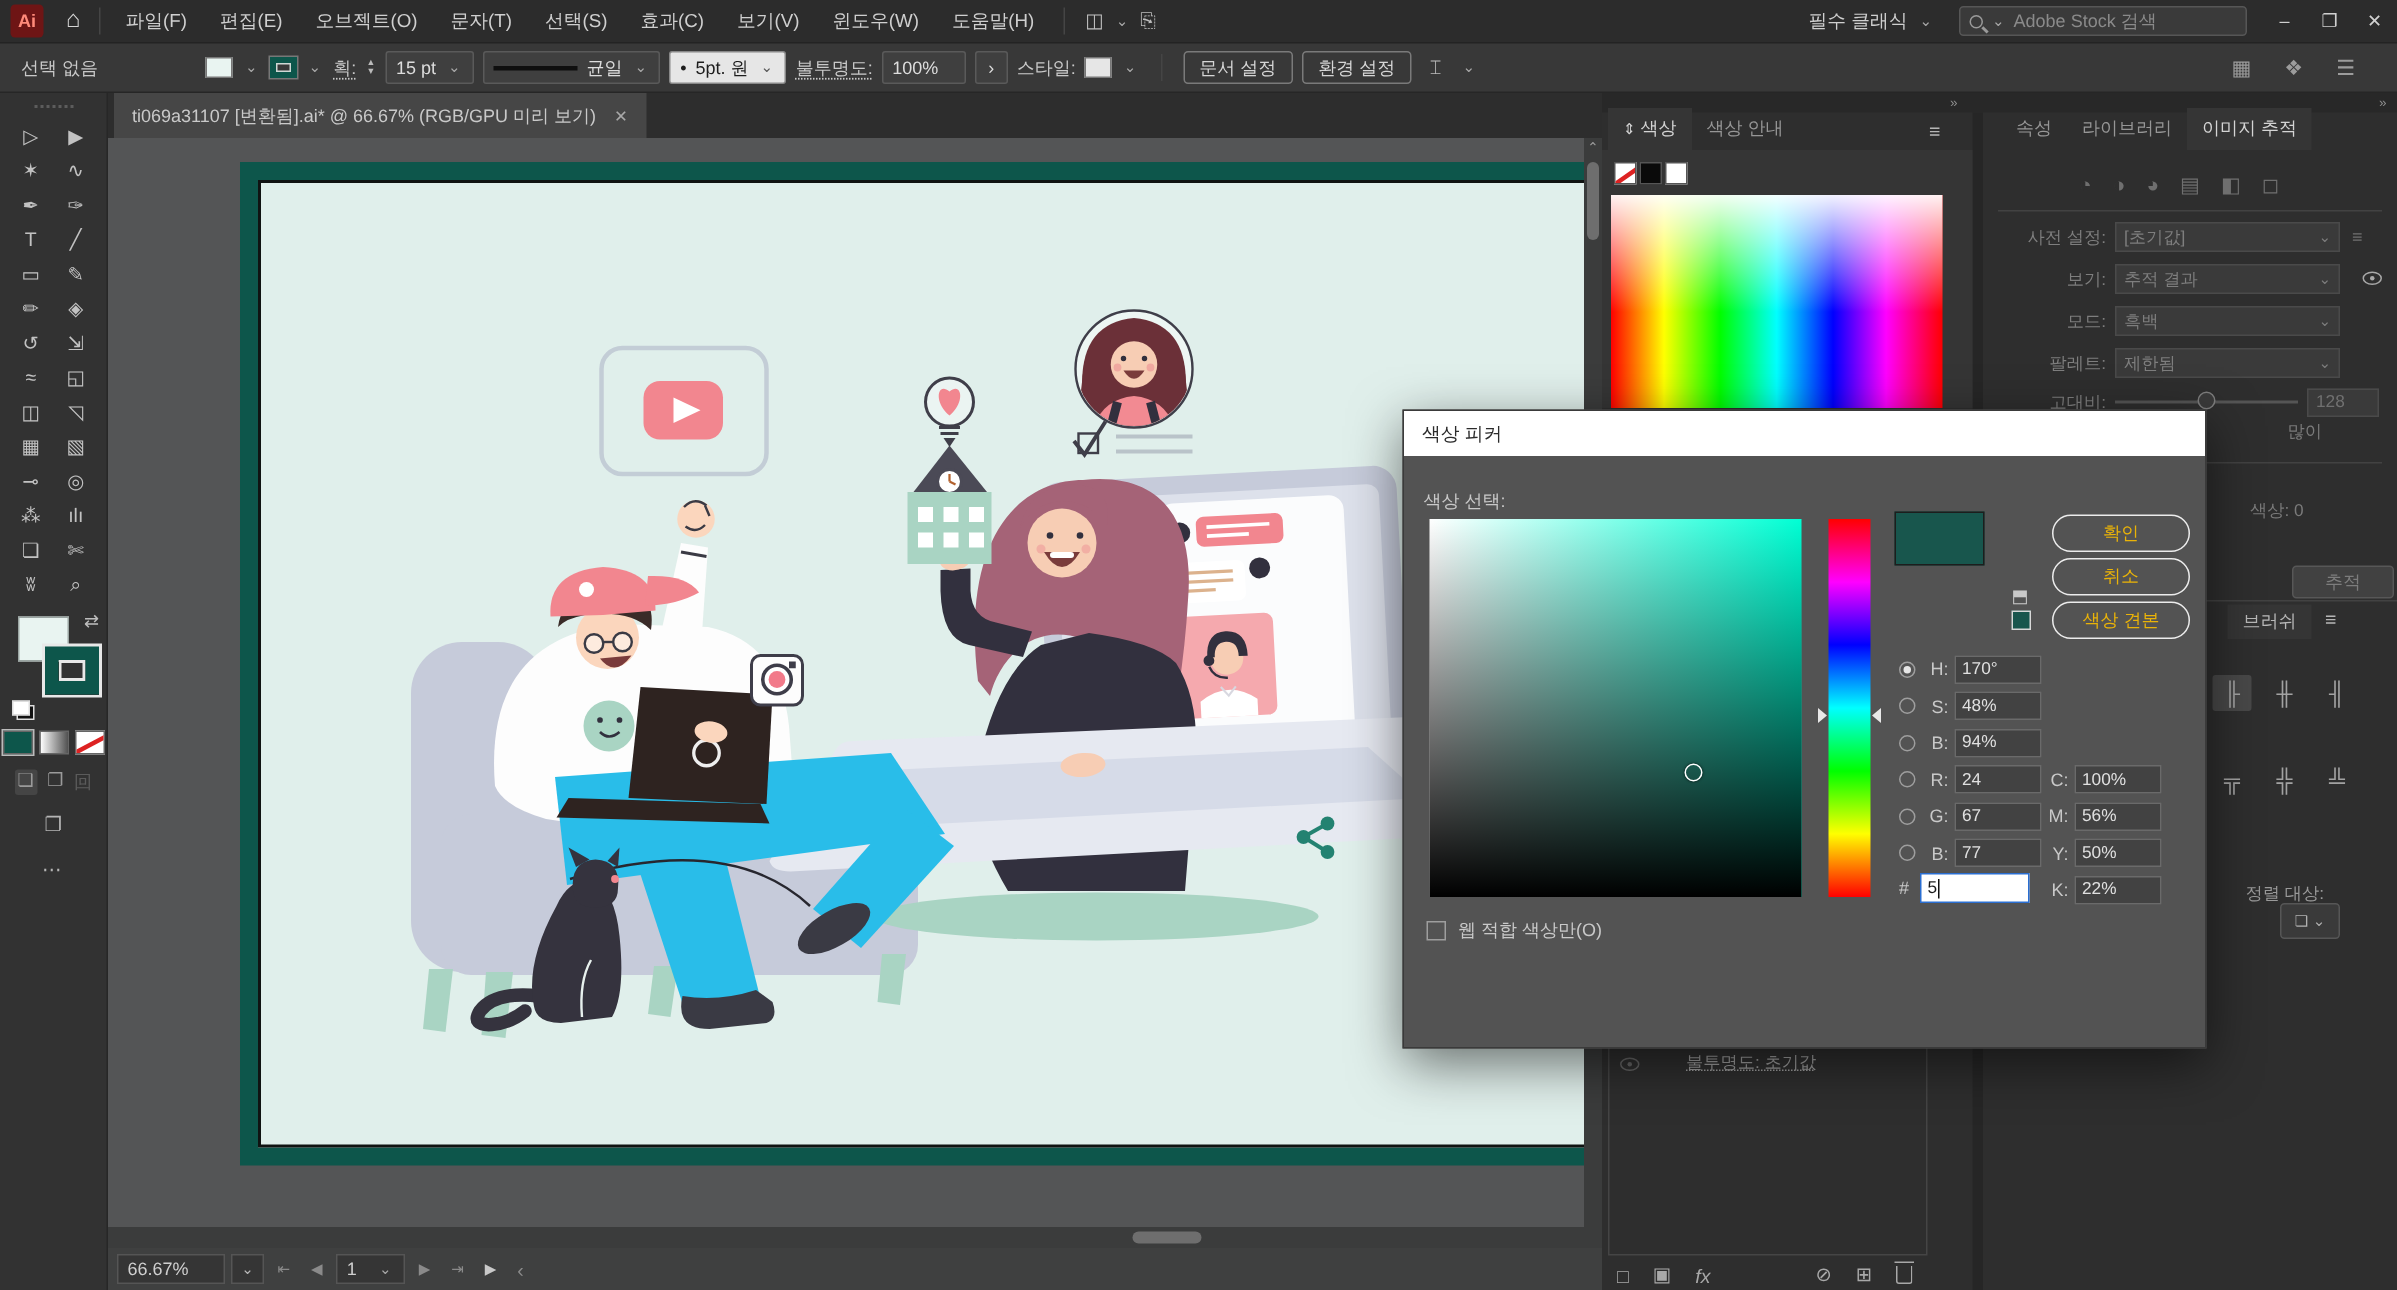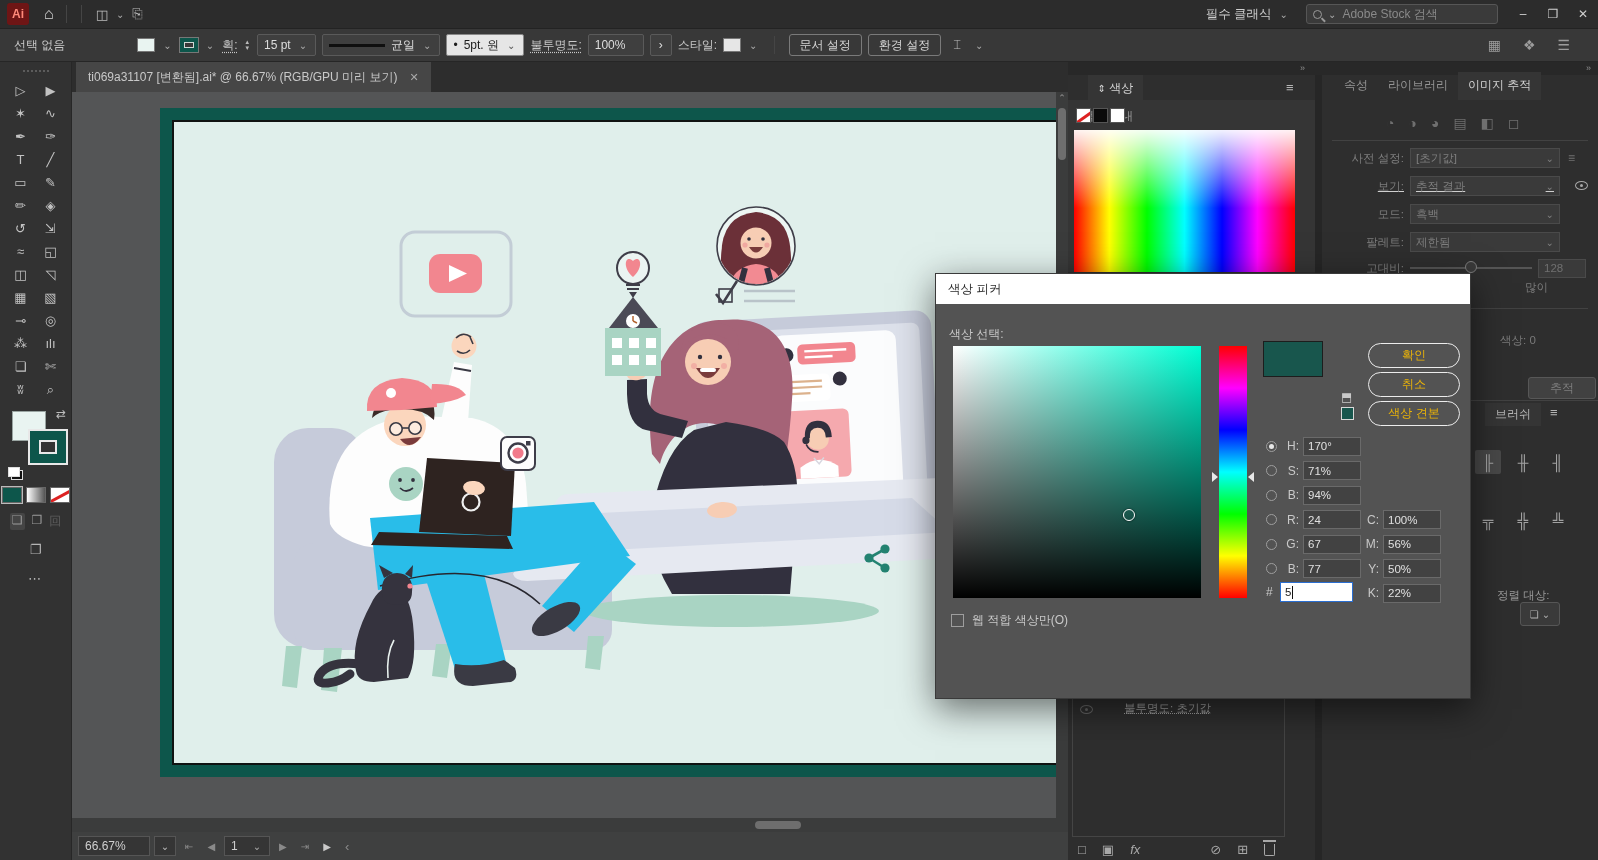--- a/index.html
+++ b/index.html
@@ -156,20 +156,31 @@
   .hex-hash { position:absolute; left:330px; top:311px; color:#c9c9c9; }
   .cp-check { position:absolute; left:15px; top:338px; display:flex; align-items:center; gap:8px; color:#c9c9c9; }
   .cp-check .box { width:13px; height:13px; border:1px solid #9e9e9e; background:transparent; }
 </style>
 </head>
 <body>
 
 <div class="menubar">
   <div class="ai-logo">Ai</div>
   <div class="home-ic">⌂</div>
+  <div id="menus" style="display:flex;">
+      <span class="menu-item">파일(F)</span>
+      <span class="menu-item">편집(E)</span>
+      <span class="menu-item">오브젝트(O)</span>
+      <span class="menu-item">문자(T)</span>
+      <span class="menu-item">선택(S)</span>
+      <span class="menu-item">효과(C)</span>
+      <span class="menu-item">보기(V)</span>
+      <span class="menu-item">윈도우(W)</span>
+      <span class="menu-item">도움말(H)</span>
+    </div>
   <div class="mb-sep"></div>
   <span class="mb-ic">◫</span>
   <span class="chev">⌄</span>
   <span class="mb-ic">⎘</span>
   <div class="workspace">
     <span>필수 클래식</span>
     <span class="chev">⌄</span>
   </div>
   <div class="searchbox">
     <span class="srch-glyph"></span>
@@ -500,21 +511,21 @@
 </div>
 
 <div class="rightdock">
   <div class="dock-head">
     <span class="dd1">»</span>
     <span class="dd2">»</span>
   </div>
   <div class="col-divider"></div>
 
   <div class="leftcol-bg"></div>
-  <div class="tabs-row" style="left:4px;flex-direction:column;">
+  <div class="tabs-row" style="left:4px;">
     <div class="ptab active"><span style="font-size:10px">⇕</span> <span>색상</span></div>
     <div class="ptab"><span>색상 안내</span></div>
   </div>
   <span class="pmenu abs" style="left:218px; top:18px;">≡</span>
   <div class="sw3 sw-none" style="left:8px; top:46px;"></div>
   <div class="sw3" style="left:25px; top:46px; background:#0a0a0a;"></div>
   <div class="sw3" style="left:42px; top:46px; background:#ffffff;"></div>
   <div class="spectrum"></div>
 
   <div class="rcol">
@@ -534,21 +545,21 @@
     <div class="hr" style="left:10px; top:78px; width:256px;"></div>
     <div id="trace-fields">
         <div class="trace-row" style="left: 0px; top: 86px;">
           <span class="trace-label">사전 설정:</span>
           <span class="trace-field">
             <span>[초기값]</span>
             <span style="font-size: 10px;">⌄</span>
           </span>
           <span class="trace-side">≡</span>
         </div>
-        <div class="trace-row" style="left: 0px; top: 114px; text-decoration: underline;">
+        <div class="trace-row" style="left: 0px; top: 114px;">
           <span class="trace-label">보기:</span>
           <span class="trace-field">
             <span>추적 결과</span>
             <span style="font-size: 10px;">⌄</span>
           </span>
           <span class="trace-side"><span class="eye"></span></span>
         </div>
         <div class="trace-row" style="left: 0px; top: 142px;">
           <span class="trace-label">모드:</span>
           <span class="trace-field">
@@ -650,21 +661,21 @@
   <div class="cp-btn" style="top:127px;">색상 견본</div>
   <div id="cp-rows">
       <div class="cp-row" style="left: 330px; top: 162px;">
         <span class="radio sel"></span>
         <span class="cp-key">H:</span>
         <span class="cp-field">170°</span>
       </div>
       <div class="cp-row" style="left: 330px; top: 186.5px;">
         <span class="radio"></span>
         <span class="cp-key">S:</span>
-        <span class="cp-field">71%</span>
+        <span class="cp-field">48%</span>
       </div>
       <div class="cp-row" style="left: 330px; top: 211px;">
         <span class="radio"></span>
         <span class="cp-key">B:</span>
         <span class="cp-field">94%</span>
       </div>
       <div class="cp-row" style="left: 330px; top: 235.5px;">
         <span class="radio"></span>
         <span class="cp-key">R:</span>
         <span class="cp-field">24</span>

